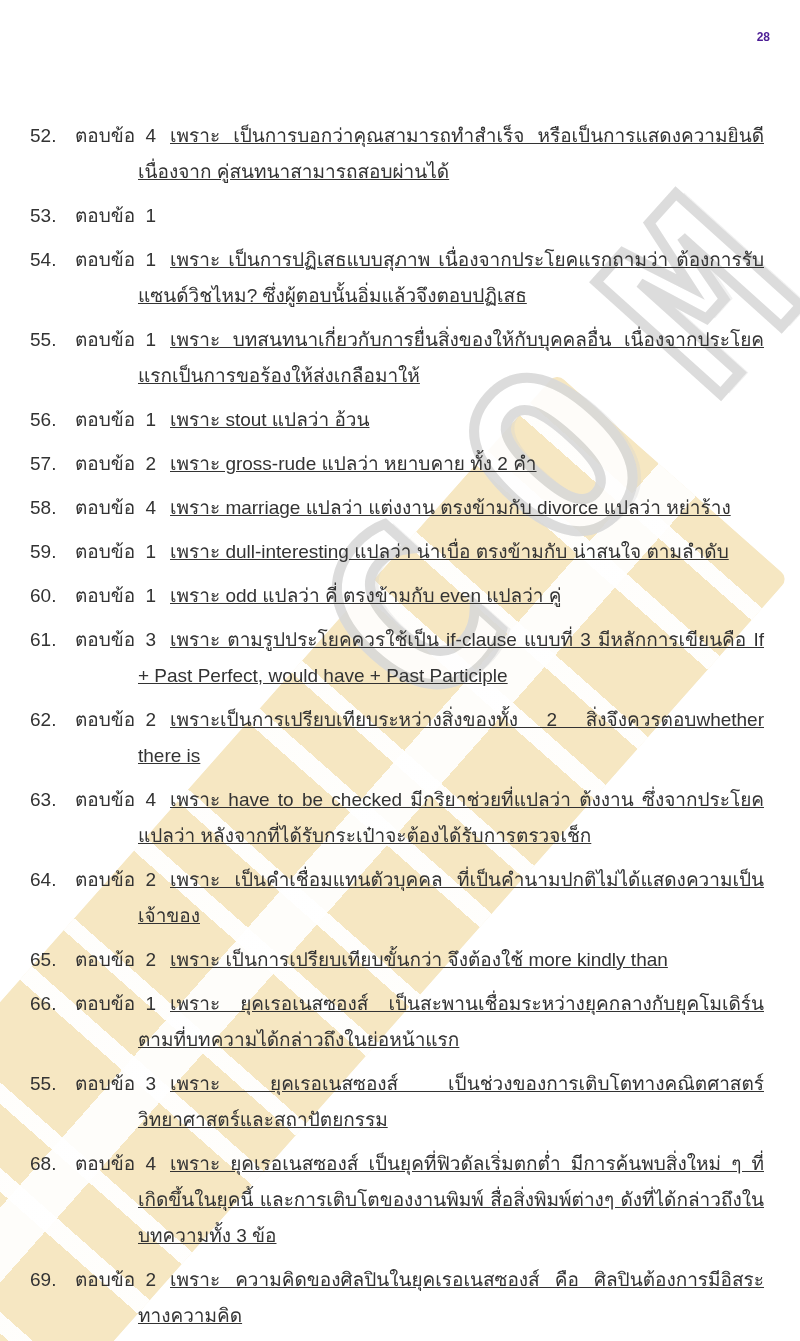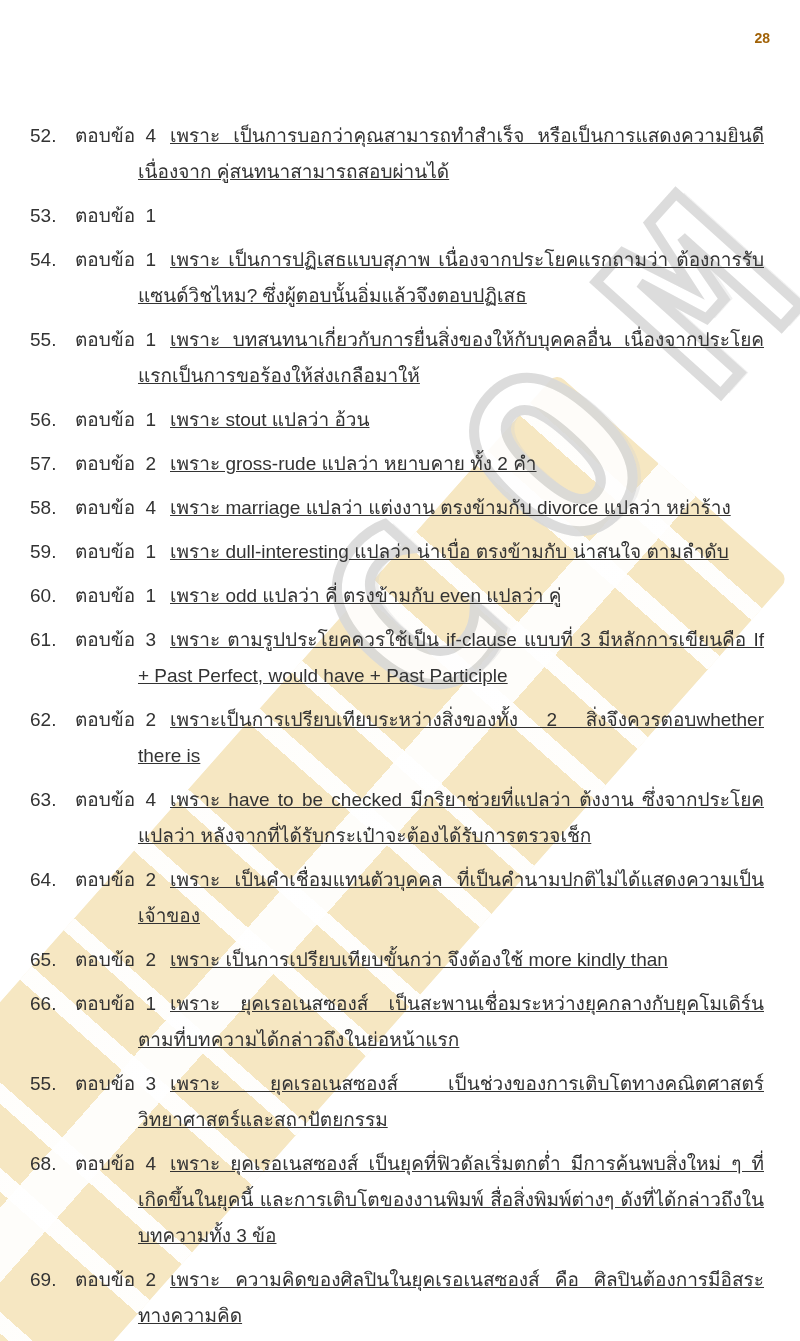--- a/index.html
+++ b/index.html
@@ -43,21 +43,21 @@
     color: #ffffff;
     -webkit-text-stroke: 10px #d9d9d9;
     text-shadow: 6px 6px 0 rgba(210,210,210,0.35);
     opacity: 0.9;
     white-space: nowrap;
   }
 
   
   .page-number {
     position: absolute; top: 30px; right: 30px;
-    font-size: 14px; font-weight: bold; color: #a16207;
+    font-size: 12px; font-weight: bold; color: #4c1d95;
     z-index: 2;
   }
 
   
   .answer-list {
     position: absolute; top: 118px; left: 30px; right: 36px;
     z-index: 1;
     font-size: 19px; line-height: 36px;
   }
   .item { display: flex; margin-bottom: 8px; }

